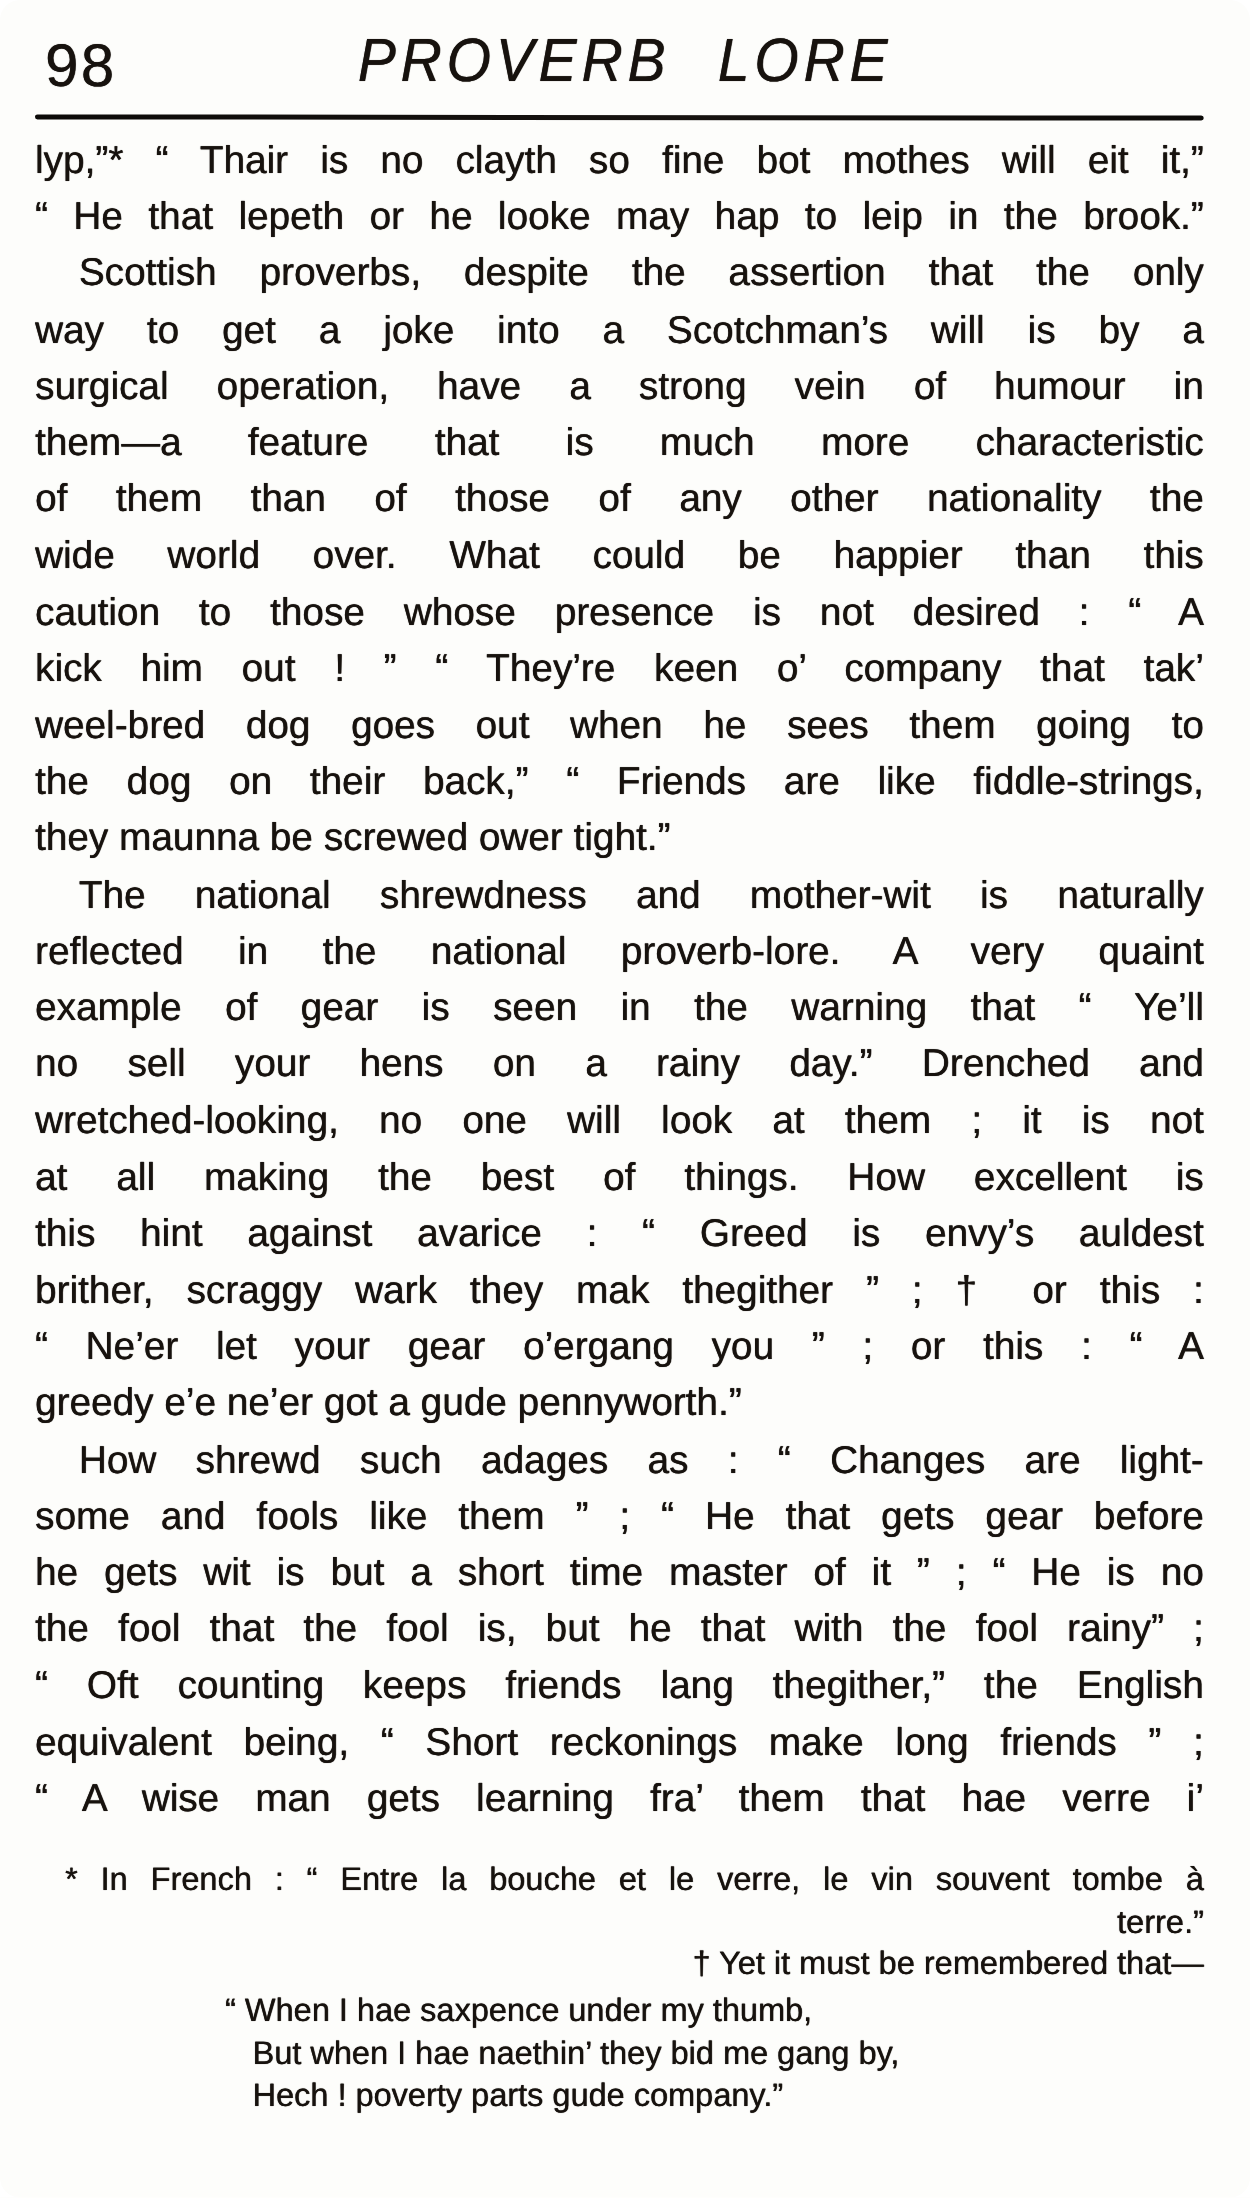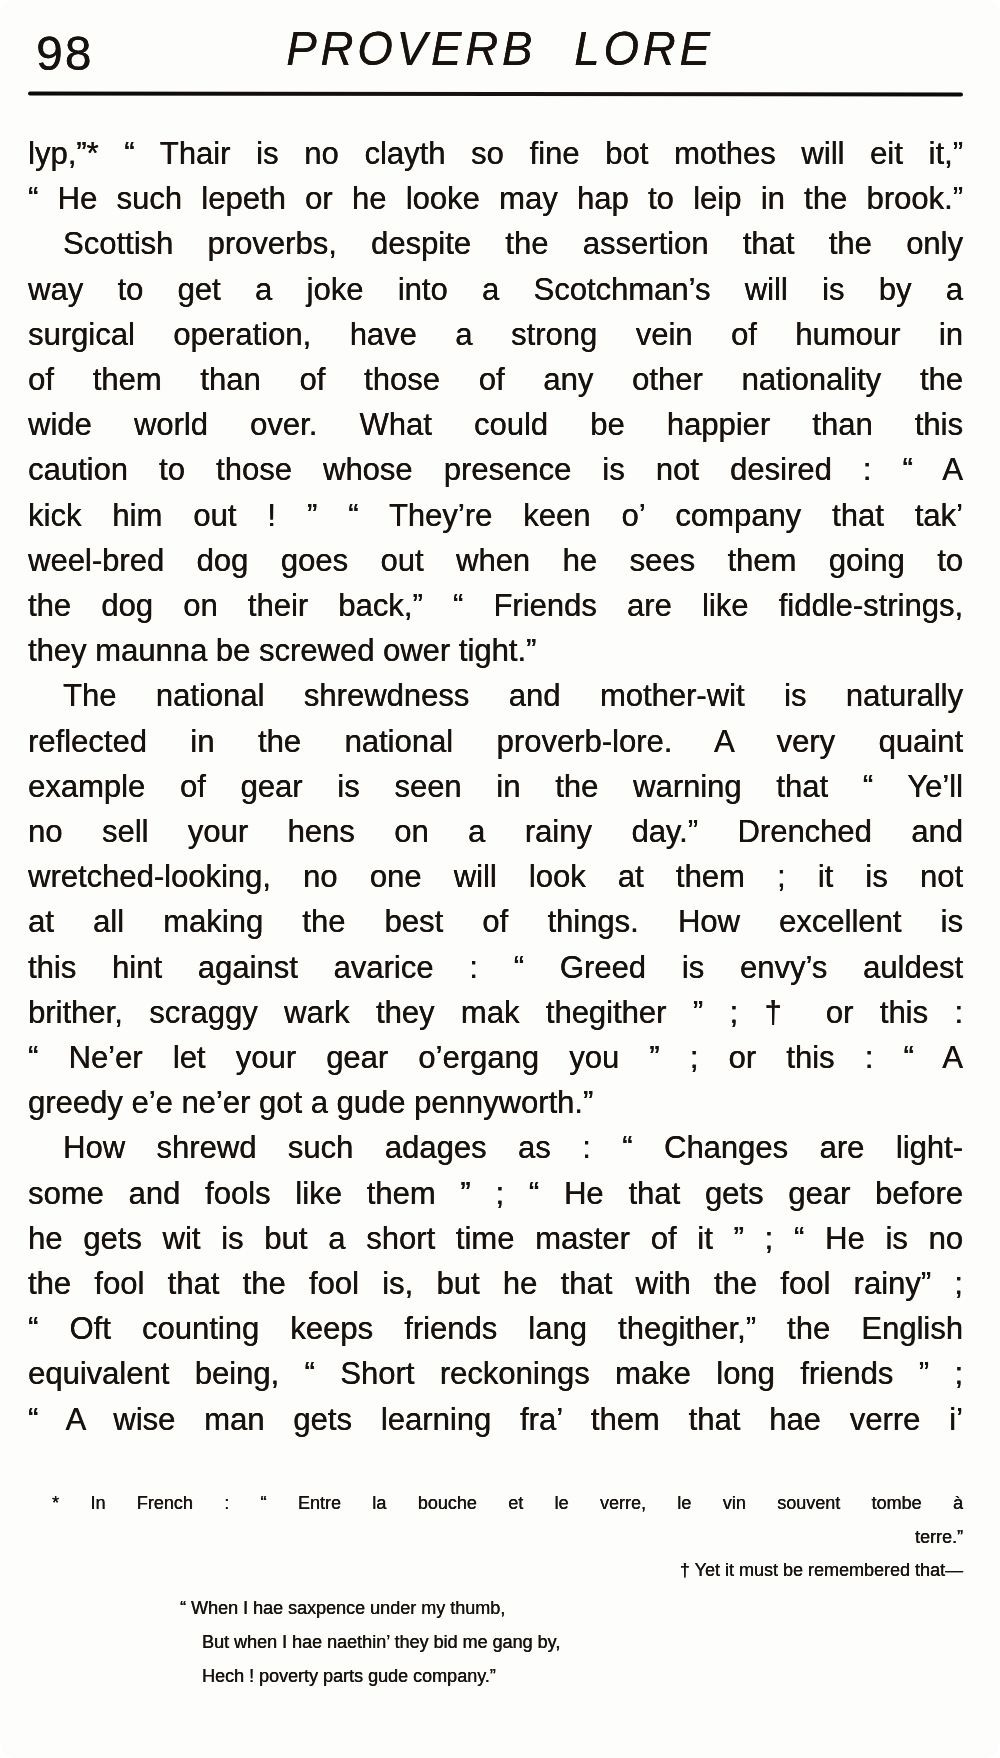--- a/index.html
+++ b/index.html
@@ -33,57 +33,57 @@
     width:935px;height:4px;
     background:linear-gradient(90deg,#0c0a08 0%,#171310 55%,#0c0a08 100%);
     border-radius:2px;
     transform:rotate(.06deg);
   }
   
   .body{
     position:absolute;left:28px;top:105px;width:935px;
     font-size:31px;
     line-height:45.2px;
-    margin-top:26px;
   }
   .body .line{
     text-align:justify;
     text-align-last:justify;
     white-space:nowrap;
   }
   .body .line.indent{ padding-left:35px; }
   .body .line.last{ text-align-last:left; }
   
   .footnotes{
     position:absolute;left:28px;top:1487px;width:935px;
-    font-size:18px;
+    font-size:26px;
     line-height:33.5px;
   }
   .fn-line{ text-align:right; }
   .fn-line.just{ text-align:justify; text-align-last:justify; }
   .fn-line.indent-sm{ padding-left:24px; }
   .fn-line.just.indent-sm{ text-indent:24px; padding-left:0; }
   .verse{ margin-top:3px; padding-left:152px; line-height:34px; }
   .verse .verse-line{ padding-left:22px; }
   .verse .verse-line.first{ padding-left:0; }
 </style>
 </head>
 <body>
 
 <div class="page" style="--ink: #17120e; --paper: #fdfdfb;">
   <div class="pagenum">98</div>
   <div class="title">PROVERB LORE</div>
   <div class="rule"></div>
 
   <div class="body" id="body-block">
       <div class="line">lyp,”* “ Thair is no clayth so fine bot mothes will eit it,”</div>
-      <div class="line">“ He such lepeth or he looke may hap to leip in the brook.”</div>
+      <div class="line">“ He that lepeth or he looke may hap to leip in the brook.”</div>
       <div class="line indent">Scottish proverbs, despite the assertion that the only</div>
       <div class="line">way to get a joke into a Scotchman’s will is by a</div>
       <div class="line">surgical operation, have a strong vein of humour in</div>
+      <div class="line">them—a feature that is much more characteristic</div>
       <div class="line">of them than of those of any other nationality the</div>
       <div class="line">wide world over. What could be happier than this</div>
       <div class="line">caution to those whose presence is not desired : “ A</div>
       <div class="line">kick him out ! ” “ They’re keen o’ company that tak’</div>
       <div class="line">weel-bred dog goes out when he sees them going to</div>
       <div class="line">the dog on their back,” “ Friends are like fiddle-strings,</div>
       <div class="line last">they maunna be screwed ower tight.”</div>
       <div class="line indent">The national shrewdness and mother-wit is naturally</div>
       <div class="line">reflected in the national proverb-lore. A very quaint</div>
       <div class="line">example of gear is seen in the warning that “ Ye’ll</div>

